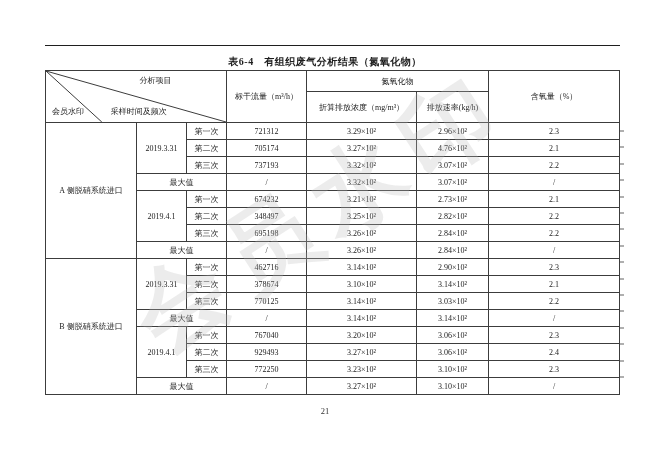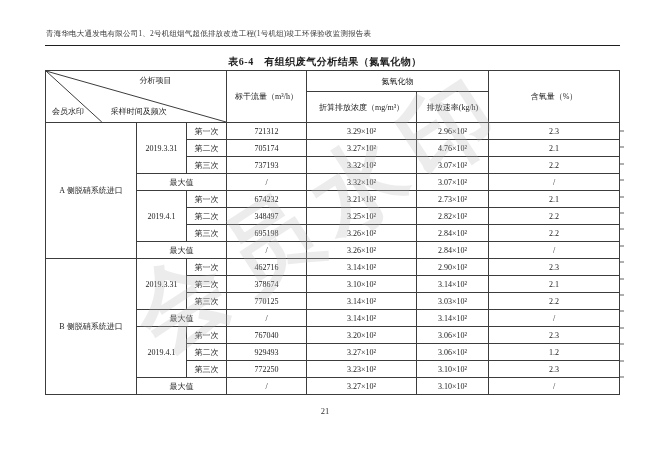--- a/index.html
+++ b/index.html
@@ -60,21 +60,20 @@
   .page-number{
     position:absolute;left:0;top:406px;width:650px;
     text-align:center;font-size:8.5px;color:#333;
   }
 </style>
 </head>
 <body>
 
 <div class="page">
 
-  <div class="doc-header">青海华电大通发电有限公司1、2号机组烟气超低排放改造工程(1号机组)竣工环保验收监测报告表</div>
   <div class="header-rule"></div>
 
   <div class="table-title">表6-4　有组织废气分析结果（氮氧化物）</div>
 
   <table class="analysis">
     <colgroup>
       <col style="width:91px">
         <col style="width:50px">
         <col style="width:40px">
       <col style="width:80px">
@@ -199,21 +198,21 @@
       <td>767040</td>
       <td>3.20×10²</td>
       <td>3.06×10²</td>
       <td>2.3</td>
     </tr>
     <tr class="data">
       <td>第二次</td>
       <td>929493</td>
       <td>3.27×10²</td>
       <td>3.06×10²</td>
-      <td>1.2</td>
+      <td>2.4</td>
     </tr>
     <tr class="data">
       <td>第三次</td>
       <td>772250</td>
       <td>3.23×10²</td>
       <td>3.10×10²</td>
       <td>2.3</td>
     </tr>
     <tr class="data">
       <td colspan="2">最大值</td>

